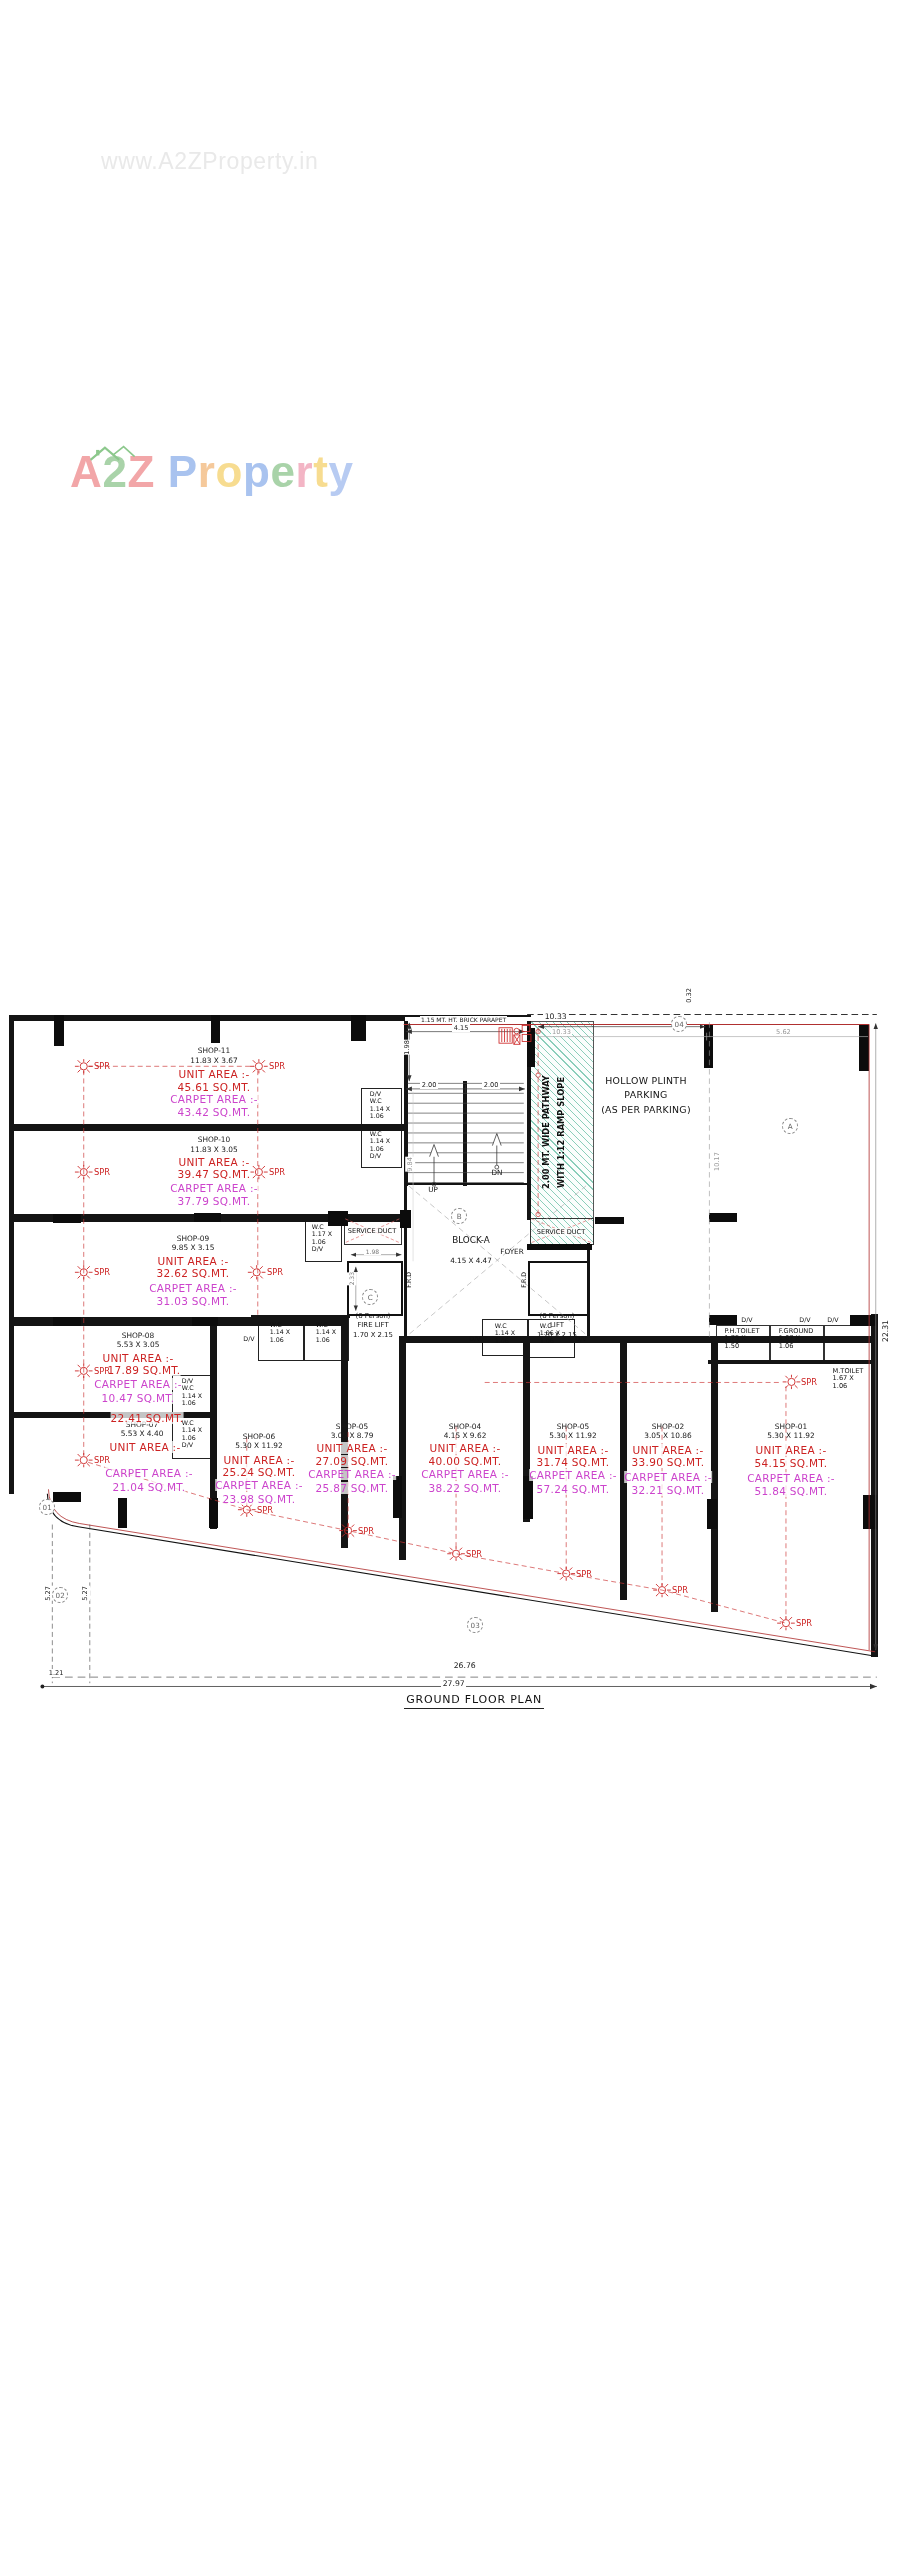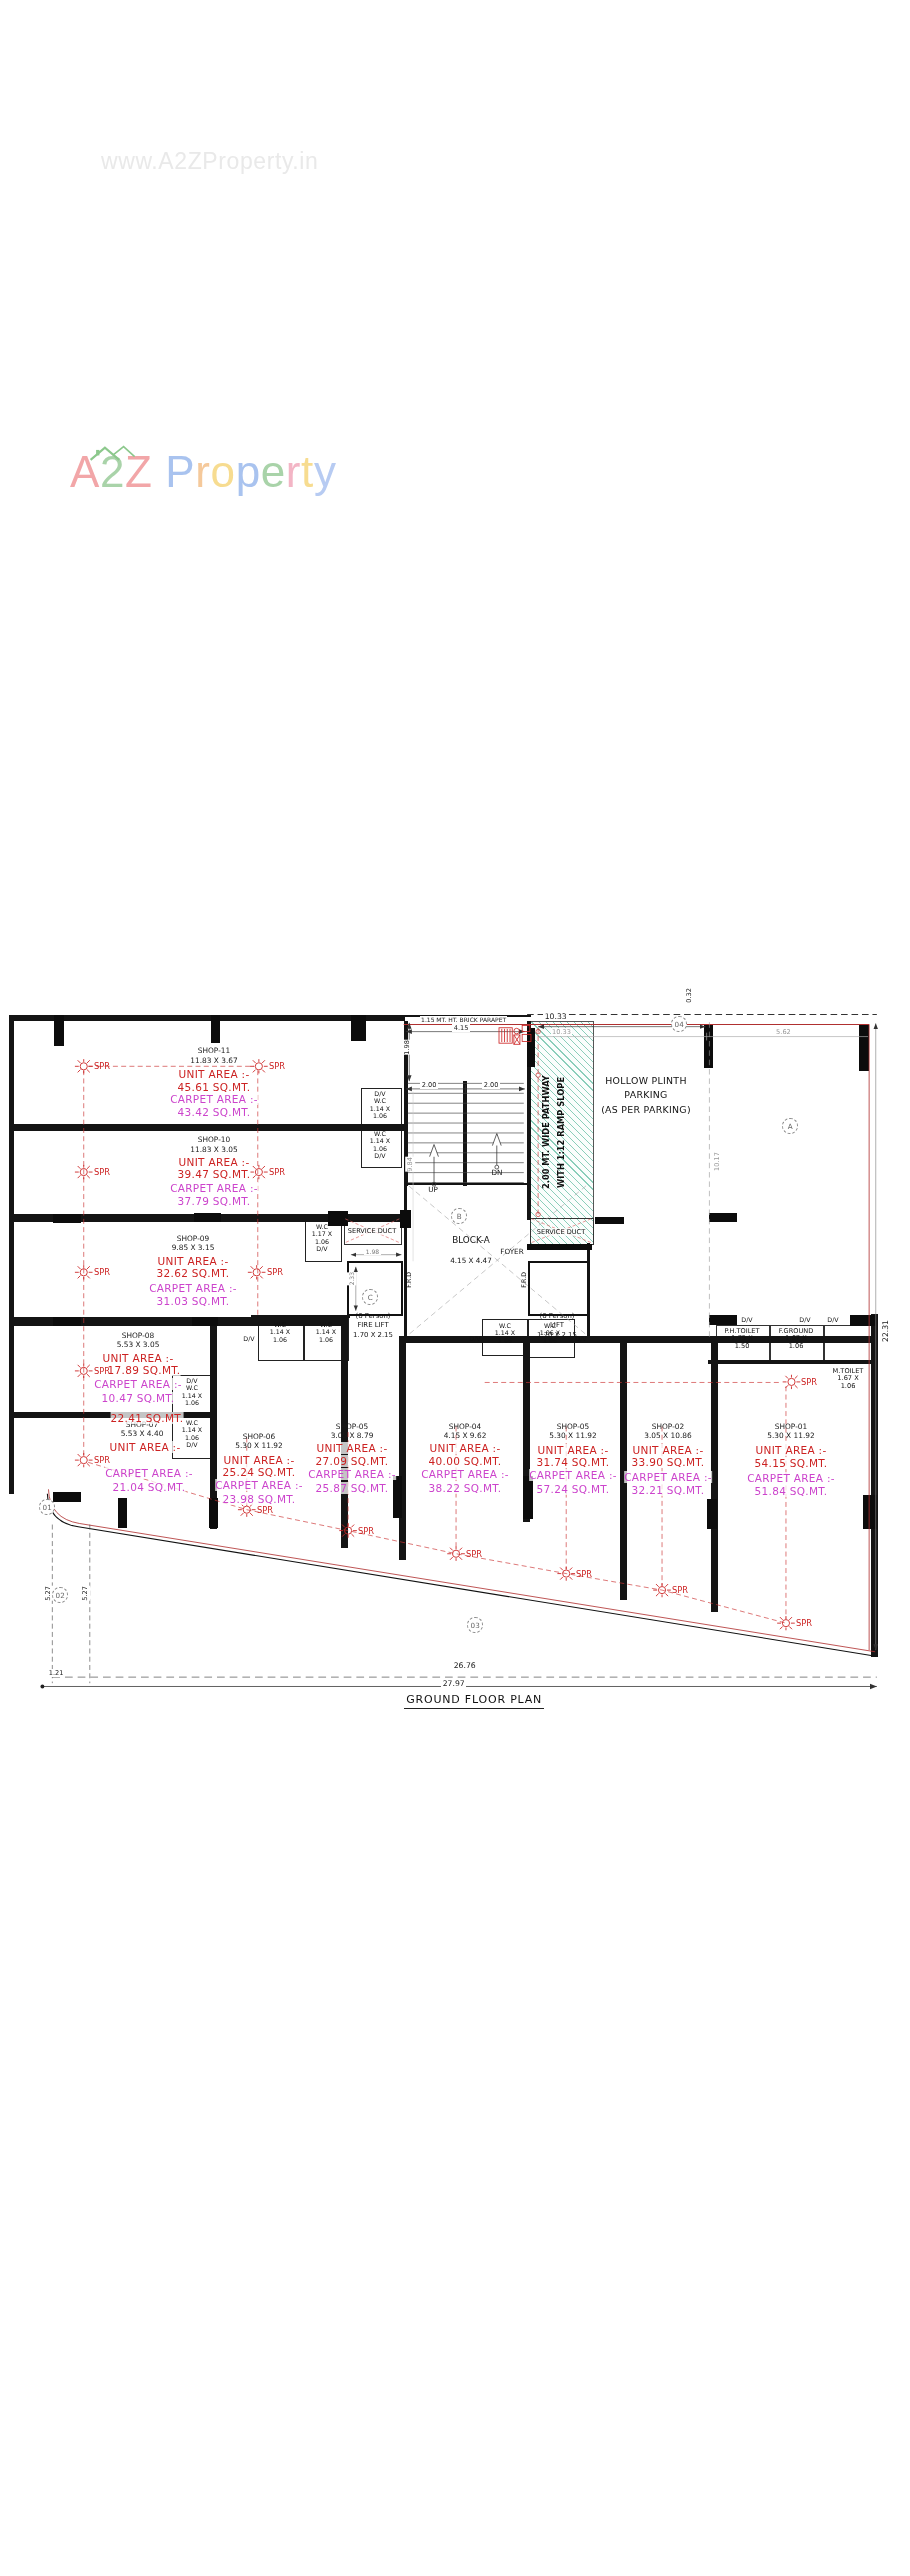--- a/index.html
+++ b/index.html
@@ -7,36 +7,36 @@
         font-family:"DejaVu Sans",sans-serif;color:#111;}
   .abs{position:absolute;}
   .tc{position:absolute;transform:translateX(-50%);text-align:center;white-space:nowrap;}
   .name{font-size:7.4px;color:#1a1a1a;}
   .unit{font-size:10.5px;color:#cc2222;font-weight:500;letter-spacing:0.3px;background:rgba(255,255,255,.75);}
   .carpet{font-size:10.5px;color:#cc44cc;font-weight:500;letter-spacing:0.3px;background:rgba(255,255,255,.75);}
   .w{position:absolute;background:#141414;}
   .col{position:absolute;background:#0c0c0c;}
   .box{position:absolute;border:1.1px solid #222;background:#fff;}
   .boxthin{position:absolute;border:0.8px solid #333;}
-  .wct{font-size:6.3px;line-height:7.4px;color:#111;text-align:center;position:absolute;transform:translateX(-50%);white-space:nowrap;}
+  .wct{font-size:6.3px;line-height:7.4px;color:#111;position:absolute;transform:translateX(-50%);white-space:nowrap;}
   .dim{position:absolute;font-size:6.6px;color:#222;background:#fff;padding:0 1.7px;white-space:nowrap;}
   .dimg{position:absolute;font-size:6.6px;color:#999;background:#fff;padding:0 1.1px;white-space:nowrap;}
   .vert{writing-mode:vertical-rl;transform:rotate(180deg);}
   .gridc{position:absolute;width:14.3px;height:14.3px;border:0.8px dashed #888;border-radius:50%;
          color:#666;font-size:7.2px;display:flex;align-items:center;justify-content:center;background:#fff;}
   .sprt{position:absolute;font-size:8.3px;color:#cc2222;font-weight:500;white-space:nowrap;}
   .hatch{position:absolute;border:0.6px solid #555;
          background-image:repeating-linear-gradient(45deg,rgba(63,174,142,.6) 0px,rgba(63,174,142,.6) 0.8px,rgba(247,253,250,.2) 0.8px,rgba(247,253,250,.2) 5px);
          background-color:#fbfefd;}
   .duct{position:absolute;border:0.8px solid #333;}
   .park{font-size:9.4px;color:#111;letter-spacing:0.3px;}
   .lift{position:absolute;border:2.8px solid #111;background:#fff;}
   .liftt{font-size:6.9px;line-height:9.4px;text-align:center;position:absolute;transform:translateX(-50%);white-space:nowrap;color:#111;margin-top:45px;}
   .watermark{position:absolute;font-family:"Liberation Sans",sans-serif;font-size:23px;color:#e9e9e9;letter-spacing:0.6px;}
-  .logo{position:absolute;font-family:"Liberation Sans",sans-serif;font-weight:normal;font-size:44px;letter-spacing:0.6px;white-space:nowrap;}
+  .logo{position:absolute;font-family:"Liberation Sans",sans-serif;font-weight:bold;font-size:44px;letter-spacing:0.6px;white-space:nowrap;}
   .title{position:absolute;font-size:11px;letter-spacing:0.8px;color:#111;border-bottom:1.1px solid #222;padding:0 2.2px 2.2px 2.2px;white-space:nowrap;}
   svg{position:absolute;left:0;top:0;}
 </style>
 </head>
 <body>
 
 <div class="page">
 
   <div class="watermark abs" style="left:101px;top:148px;">www.A2ZProperty.in</div>
 

